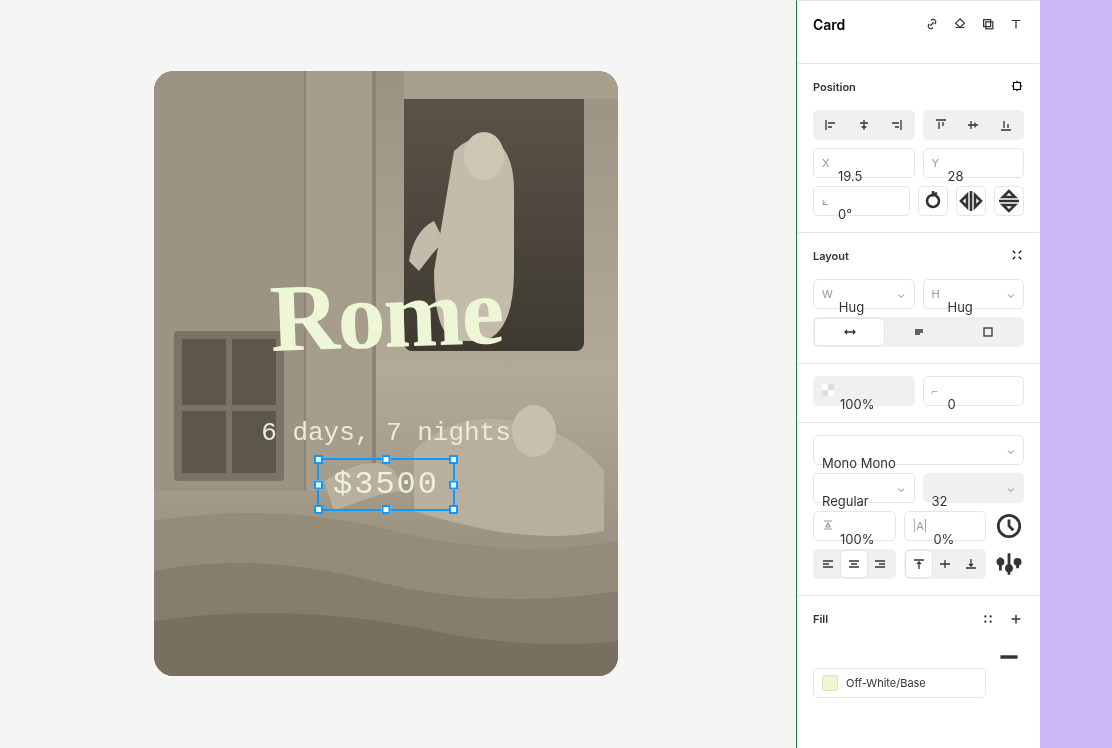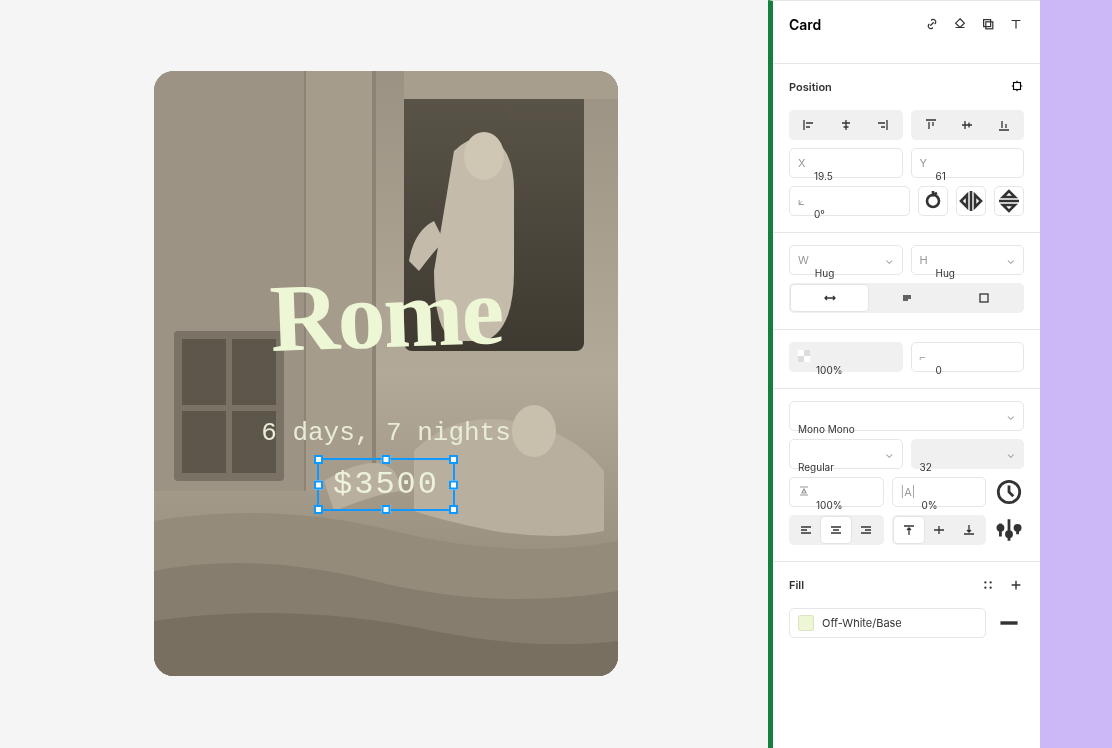--- a/index.html
+++ b/index.html
@@ -42,51 +42,51 @@
 .sel-handle.tr { top: -5px; right: -5px; }
 .sel-handle.bl { bottom: -5px; left: -5px; }
 .sel-handle.br { bottom: -5px; right: -5px; }
 .sel-handle.tm { top: -5px; left: 50%; transform: translateX(-50%); }
 .sel-handle.bm { bottom: -5px; left: 50%; transform: translateX(-50%); }
 .sel-handle.ml { top: 50%; left: -5px; transform: translateY(-50%); }
 .sel-handle.mr { top: 50%; right: -5px; transform: translateY(-50%); }
 
 .side-rail { width: 72px; background: #cbb9f7; }
 .inspector {
-  width: 272px; background: #fff; border-left: 5px solid #15803d; overflow-y: auto;
+  width: 244px; background: #fff; border-left: 1px solid #15803d; overflow-y: auto;
   border-top: 1px solid #e6e6e6;
 }
 .section { border-bottom: 1px solid #e6e6e6; padding: 12px 16px 16px; }
 .section-head { display: flex; align-items: center; justify-content: space-between; margin-bottom: 12px; height: 22px; }
 .section-title { font-size: 11px; font-weight: 600; color: #333; text-align: right; }
 .sec-actions { display: flex; gap: 12px; align-items: center; color: #333; }
 .sec-actions .icn { width: 16px; height: 16px; cursor: pointer; display: flex; align-items: center; justify-content: center; }
 .card-head-title { font-size: 14px; font-weight: 600; }
 .row { display: flex; gap: 8px; margin-bottom: 8px; }
 .row:last-child { margin-bottom: 0; }
 .seg-group { display: flex; background: #f0f0f0; border-radius: 5px; padding: 2px; height: 30px; }
 .seg-group.full { flex: 1; }
 .seg-btn { flex: 1; border: none; background: transparent; cursor: pointer; border-radius: 4px; display: flex; align-items: center; justify-content: center; color: #333; }
 .seg-btn.active { background: #fff; box-shadow: 0 0 0 1px rgba(0,0,0,0.05); }
 .seg-btn svg, .icn svg { width: 14px; height: 14px; }
 .input-box {
   flex: 1; height: 30px; border: 1px solid #e6e6e6; border-radius: 5px; display: flex; align-items: center;
   padding: 0 8px; gap: 6px; font-size: 11px; color: #333;
 }
 .input-box .prefix { color: #999; font-size: 11px; min-width: 10px; }
-.input-box .val { color: #333; font-size: 10px; margin-top: 26px; }
+.input-box .val { color: #333; font-size: 13px; margin-top: 26px; }
 .input-box.gray { background: #f0f0f0; border-color: transparent; }
 .input-box .caret { margin-left: auto; color: #999; }
 .icon-btn {
   width: 30px; height: 30px; border: 1px solid #e6e6e6; border-radius: 5px; background: #fff;
   display: flex; align-items: center; justify-content: center; cursor: pointer; color: #333;
 }
 .icon-btn.flat { border: none; background: transparent; }
 .swatch { width: 16px; height: 16px; border-radius: 3px; border: 1px solid rgba(0,0,0,0.08); }
-.fill-row { display: flex; align-items: center; gap: 8px; height: 30px; border: 1px solid #e6e6e6; border-radius: 5px; padding: 0 8px; }
+.fill-row { display: flex; align-items: center; gap: 8px; height: 30px; border: 1px solid #e6e6e6; border-radius: 5px; padding: 0 8px; margin-top: 26px; }
 .fill-name { font-size: 11px; color: #333; }
 .inspector::-webkit-scrollbar { width: 0; }
 </style>
 </head>
 <body>
 
 <div class="canvas">
   <div class="card">
     <div class="statue-bg">
       <svg viewBox="0 0 464 605" preserveAspectRatio="xMidYMid slice">
@@ -219,21 +219,21 @@
           </button>
       </div>
     </div>
     <div class="row">
       <div class="input-box">
           <span class="prefix">X</span>
           <span class="val">19.5</span>
         </div>
       <div class="input-box">
           <span class="prefix">Y</span>
-          <span class="val">61</span>
+          <span class="val">28</span>
         </div>
     </div>
     <div class="row">
       <div class="input-box">
           <span class="prefix">⟀</span>
           <span class="val">0°</span>
         </div>
       <div style="flex:1;display:flex;gap:8px">
         <button class="icon-btn">
             <svg viewBox="0 0 14 14" fill="none" stroke="currentColor" stroke-width="1.3">
@@ -248,20 +248,26 @@
         <button class="icon-btn">
             <svg viewBox="0 0 14 14" fill="none" stroke="currentColor" stroke-width="1.3">
               <path d="M2 7h10M7 2l-3 3h6zM7 12l-3-3h6z"></path>
             </svg>
           </button>
       </div>
     </div>
   </div>
 
   <div class="section">
+    <div class="section-head">
+      <span class="section-title">Layout</span>
+      <span class="icn"><svg viewBox="0 0 16 16" fill="none" stroke="currentColor" stroke-width="1.3">
+            <path d="M3 3l3 3M13 3l-3 3M3 13l3-3M13 13l-3-3"></path>
+          </svg></span>
+    </div>
     <div class="row">
       <div class="input-box">
           <span class="prefix">W</span>
           <span class="val">Hug</span>
           <span class="caret">⌄</span>
         </div>
       <div class="input-box">
           <span class="prefix">H</span>
           <span class="val">Hug</span>
           <span class="caret">⌄</span>

